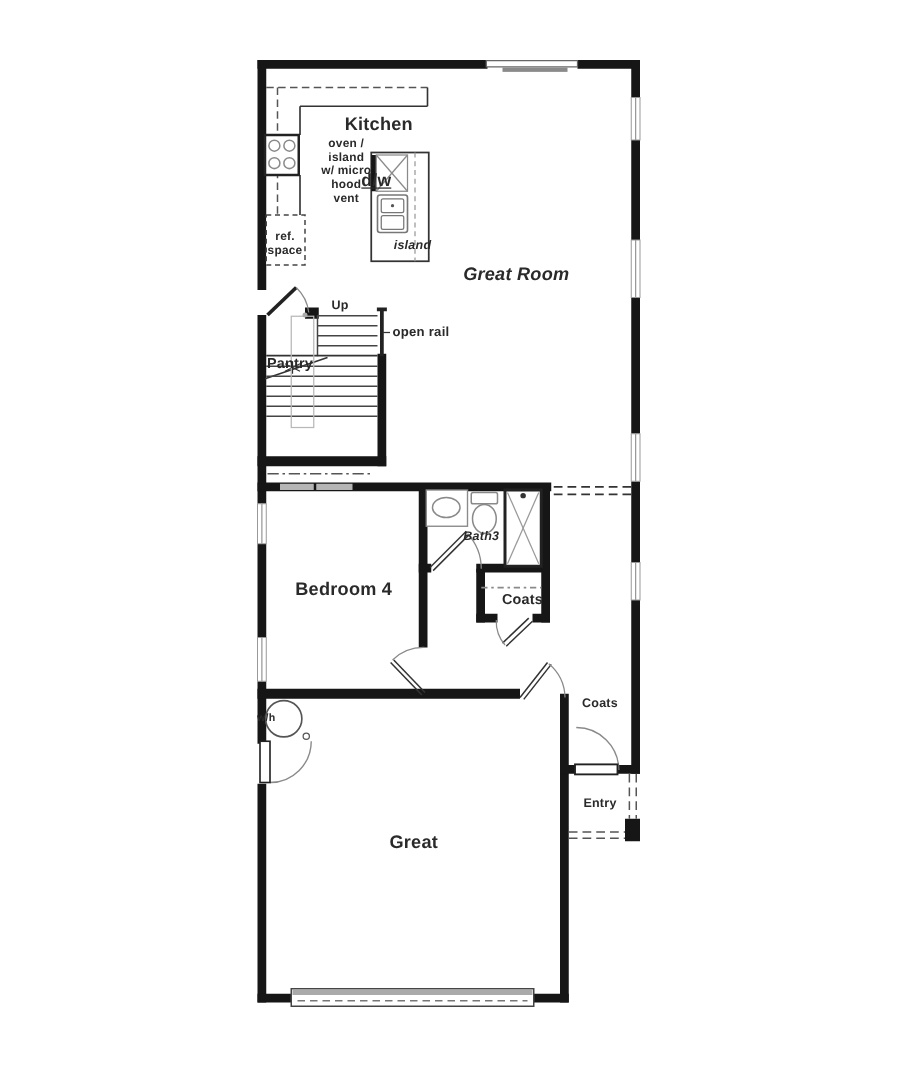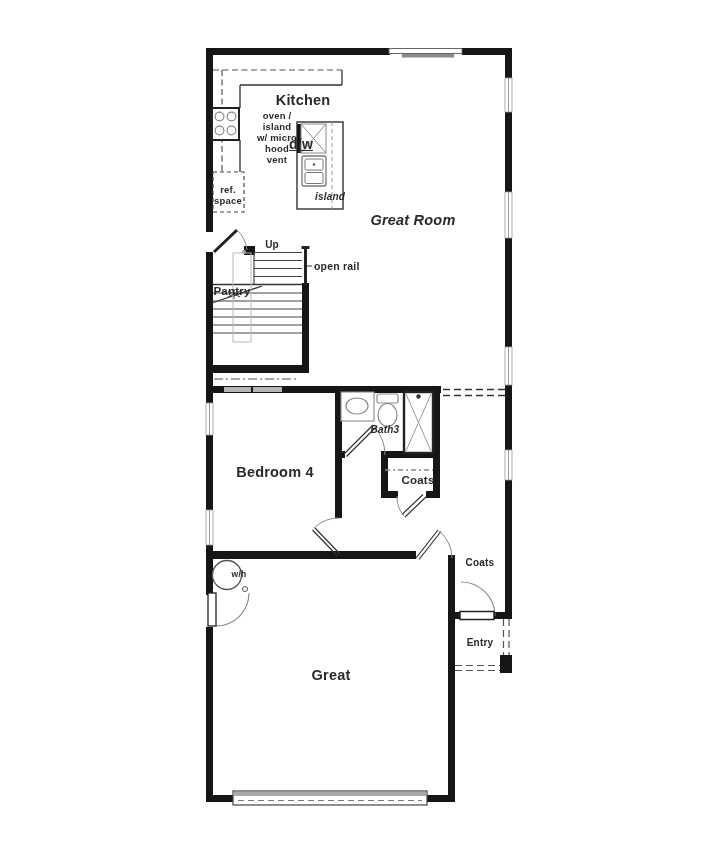--- a/index.html
+++ b/index.html
@@ -269,15 +269,15 @@
 space</div>
 <div class="lbl mid" style="left:272px;top:245px;">Up</div>
 <div class="lbl lbl-left" style="left:314px;top:266px;font-size:10.5px;">open rail</div>
 <div class="lbl" style="left:232px;top:268px;font-size:11.5px;margin-top:24px;">Pantry</div>
 <div class="lbl room" style="left:275px;top:472px;">Bedroom 4</div>
 <div class="lbl mid" style="left:385px;top:430px;font-style:italic;">Bath3</div>
 <div class="lbl" style="left:418px;top:481px;font-size:11.5px;text-align:center;">Coats</div>
 <div class="lbl mid" style="left:480px;top:563px;">Coats</div>
 <div class="lbl mid" style="left:480px;top:643px;">Entry</div>
 <div class="lbl room" style="left:331px;top:675px;">Great</div>
-<div class="lbl" style="left:239px;top:575px;font-size:8.5px;">w/h</div>
+<div class="lbl" style="left:213px;top:575px;font-size:8.5px;">w/h</div>
 
 </div>
 
 </body></html>

